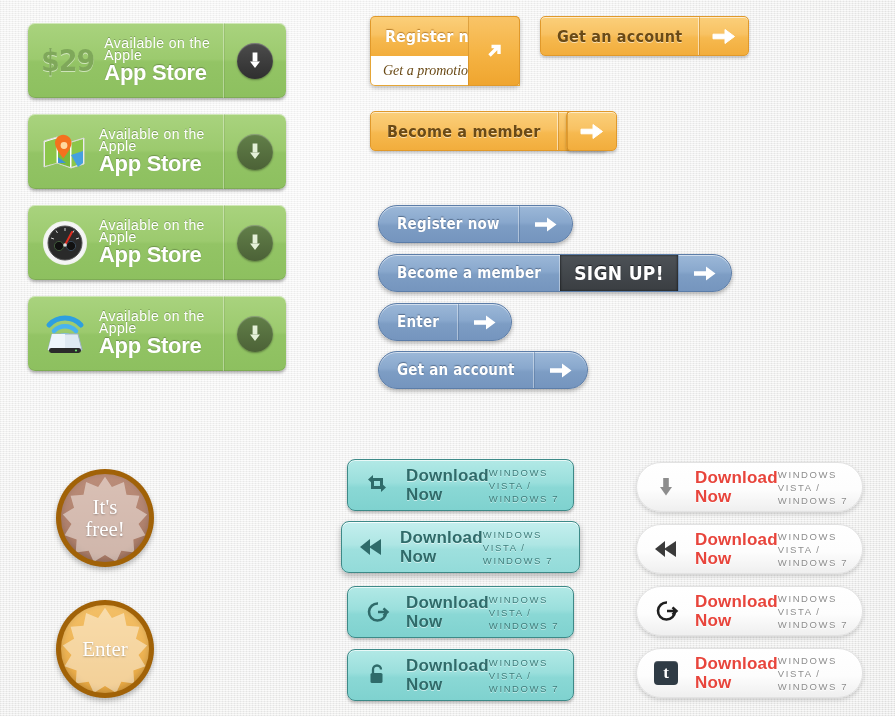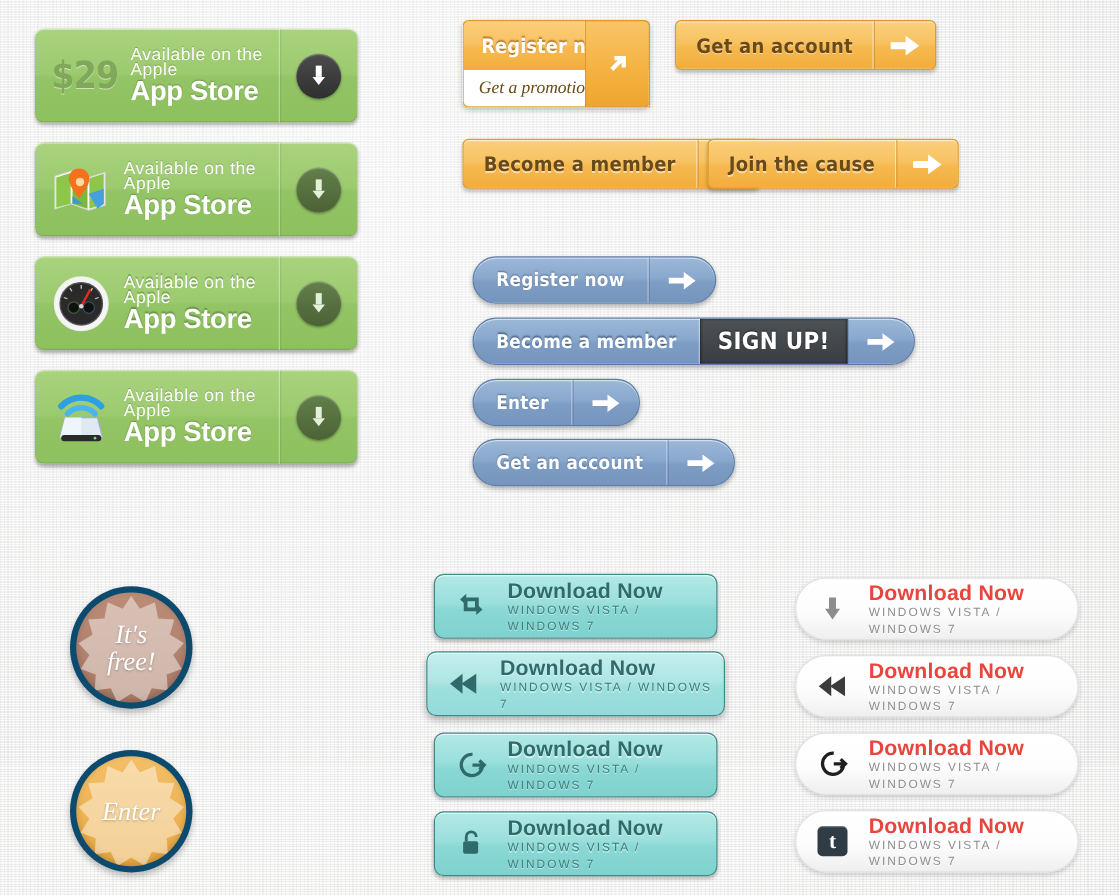--- a/index.html
+++ b/index.html
@@ -81,37 +81,37 @@
         border-left:1px solid rgba(80,110,150,.45);}
   .bbtn .bbadge{display:flex;align-items:center;padding:0 14px;
         background:linear-gradient(180deg,#4d5257,#3a3e42);
         font-family:"DejaVu Sans Condensed","Liberation Sans",sans-serif;
         font-size:19px;font-weight:bold;color:#fff;letter-spacing:.3px;
         text-shadow:0 -1px 1px rgba(0,0,0,.6);
         box-shadow:inset 1px 0 2px rgba(0,0,0,.4), inset -1px 0 2px rgba(0,0,0,.4);}
 
   
   .cbadge{position:absolute;width:98px;height:98px;border-radius:50%;
-        background:#0c4a6e;padding:5px;box-sizing:border-box;
-        box-shadow:0 3px 5px rgba(0,0,0,.25);font-style:italic;}
+        background:#a16207;padding:5px;box-sizing:border-box;
+        box-shadow:0 3px 5px rgba(0,0,0,.25);}
   .cbadge .inner{width:100%;height:100%;border-radius:50%;position:relative;overflow:hidden;
         display:flex;align-items:center;justify-content:center;
         box-shadow:inset 0 -2px 6px rgba(0,0,0,.18);}
   .cbadge .inner.orange{background:linear-gradient(180deg,#f3c068,#e9a841);}
   .cbadge .inner.brown{background:linear-gradient(180deg,#bb8d79,#a87a66);}
   .cbadge .star{position:absolute;left:50%;top:50%;transform:translate(-50%,-50%);
         width:86px;height:86px;opacity:.45;}
   .cbadge .ctext{position:relative;z-index:2;text-align:center;color:#fff;
         font-family:"Liberation Serif",serif;font-size:21px;line-height:22px;
         text-shadow:0 1px 2px rgba(0,0,0,.28);}
 
   
   .dbtn{position:absolute;display:flex;align-items:center;box-sizing:border-box;}
   .dbtn .dicon{width:58px;display:flex;align-items:center;justify-content:center;flex:0 0 auto;}
-  .dbtn .dtext{display:flex;flex-direction:column;justify-content:center;}
+  .dbtn .dtext{display:flex;flex-direction:row;justify-content:center;}
   .dbtn .dmain{font-size:17px;font-weight:bold;letter-spacing:.2px;line-height:19px;}
   .dbtn .dsub{font-size:9.5px;font-weight:normal;letter-spacing:1.6px;line-height:13px;}
 
   .dbtn.cyan{height:52px;border-radius:8px;
         background:linear-gradient(180deg,#b2e9e6 0%,#9adfdc 45%,#8ad8d5 55%,#7fd2cf 100%);
         border:1px solid #3d8a88;
         box-shadow:0 2px 3px rgba(0,0,0,.25), inset 0 1px 0 rgba(255,255,255,.7);}
   .dbtn.cyan.hover{background:linear-gradient(180deg,#c4efee 0%,#aee6e4 45%,#9ee0de 55%,#93dbd9 100%);
         box-shadow:0 3px 6px rgba(0,0,0,.28), inset 0 1px 0 rgba(255,255,255,.85);}
   .dbtn.cyan .dmain{color:#2f6b6a;text-shadow:0 1px 0 rgba(255,255,255,.55);}
@@ -278,21 +278,20 @@
   <div class="obtn" style="left:370px;top:111px;">
     <span class="olabel">Become a member</span>
     <span class="oarrow">
       <svg width="24" height="17" viewBox="0 0 24 17">
           <path d="M1 6.2 L13 6.2 L13 1.5 L22.5 8.5 L13 15.5 L13 10.8 L1 10.8 Z" fill="#fff" stroke="#fff" stroke-width="1"></path>
         </svg>
     </span>
   </div>
 
   <div class="obtn" style="left:566px;top:111px;">
-    <span class="olabel">Join the cause</span>
     <span class="oarrow">
       <svg width="24" height="17" viewBox="0 0 24 17">
           <path d="M1 6.2 L13 6.2 L13 1.5 L22.5 8.5 L13 15.5 L13 10.8 L1 10.8 Z" fill="#fff" stroke="#fff" stroke-width="1"></path>
         </svg>
     </span>
   </div>
 
   <div class="bbtn" style="left:378px;top:205px;">
     <span class="blabel">Register now</span>
     <span class="barrow">

